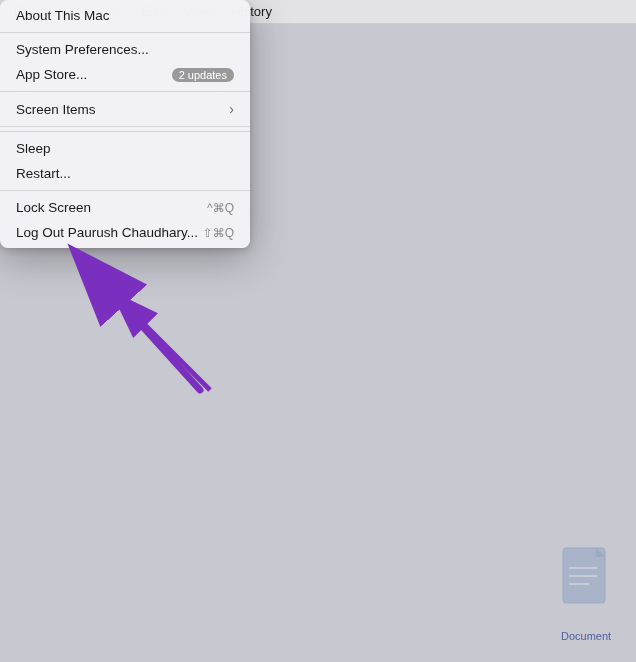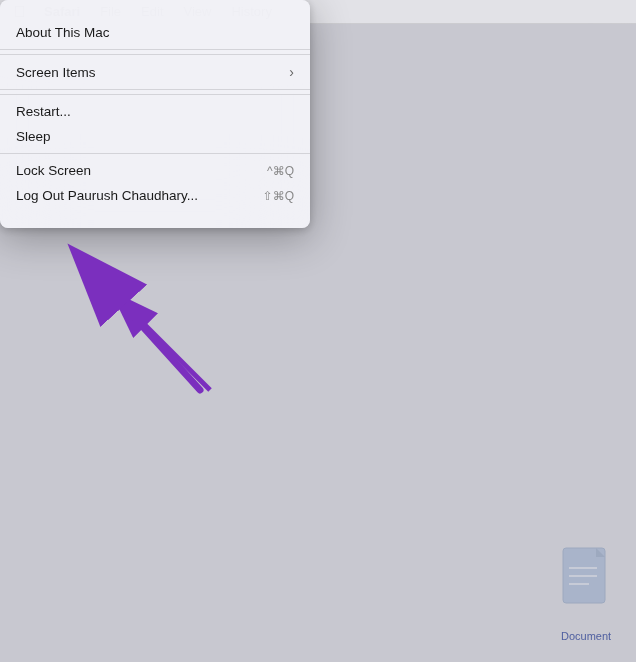--- a/index.html
+++ b/index.html
@@ -50,28 +50,28 @@
 
     .menubar-item.bold {
       font-weight: 600;
     }
 
     
     .dropdown-menu {
       position: absolute;
       top: 0;
       left: 0;
-      width: 310px;
+      width: 250px;
       background: rgba(242,242,247,0.97);
       backdrop-filter: blur(40px);
       border-radius: 8px;
       box-shadow: 0 10px 40px rgba(0,0,0,0.3), 0 2px 8px rgba(0,0,0,0.2);
       z-index: 100;
       overflow: hidden;
-      padding: 20px 0;
+      padding: 3px 0;
     }
 
     .menu-item {
       display: flex;
       align-items: center;
       justify-content: space-between;
       padding: 5px 16px;
       font-size: 13.5px;
       color: #1a1a1a;
       cursor: pointer;
@@ -131,37 +131,44 @@
   <div class="menubar-item">History</div>
 </div>
 
 <div class="dropdown-menu">
 
   <div class="menu-item">
     <span>About This Mac</span>
   </div>
   <div class="menu-separator"></div>
 
-
+  <div class="menu-item">
+    <span>System Preferences...</span>
+  </div>
+
+  <div class="menu-item">
+    <span>App Store...</span>
+    <span class="badge">2 updates</span>
+  </div>
   <div class="menu-separator"></div>
 
   <div class="menu-item">
     <span>Screen Items</span>
     <span class="arrow">›</span>
   </div>
   <div class="menu-separator"></div>
 
   <div class="menu-separator"></div>
 
   <div class="menu-item">
+    <span>Sleep</span>
+  </div>
+
+  <div class="menu-item">
     <span>Restart...</span>
-  </div>
-
-  <div class="menu-item">
-    <span>Sleep</span>
   </div>
 
   <div class="menu-separator"></div>
 
   <div class="menu-item">
     <span>Lock Screen</span>
     <span class="shortcut">^⌘Q</span>
   </div>
 
   <div class="menu-item">

